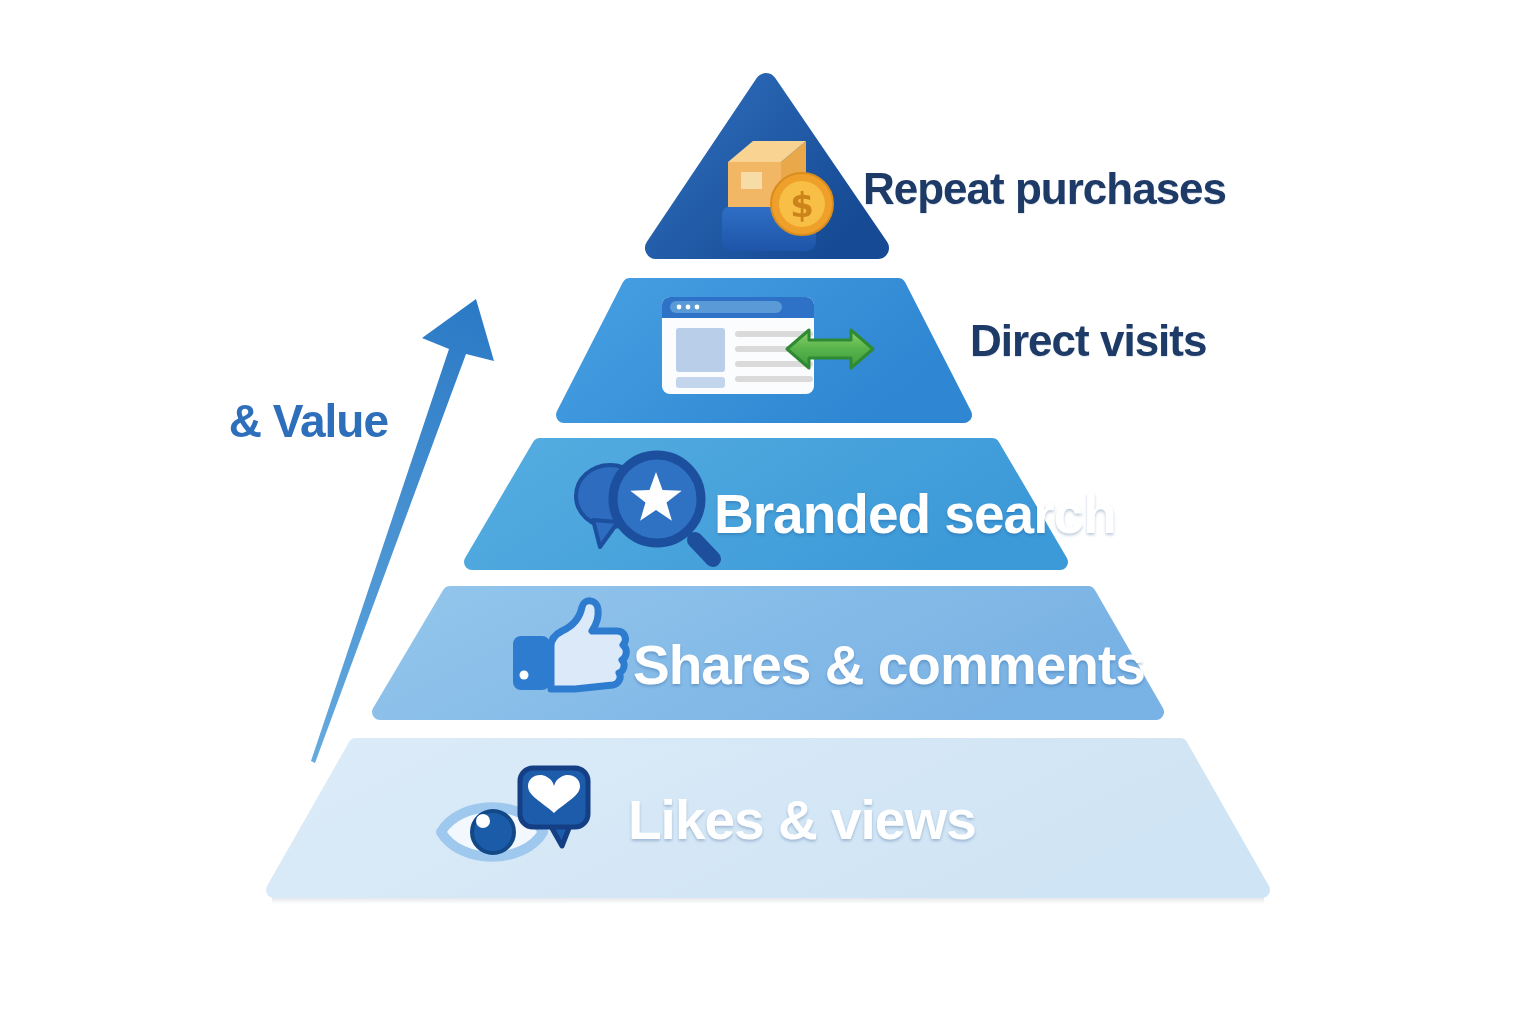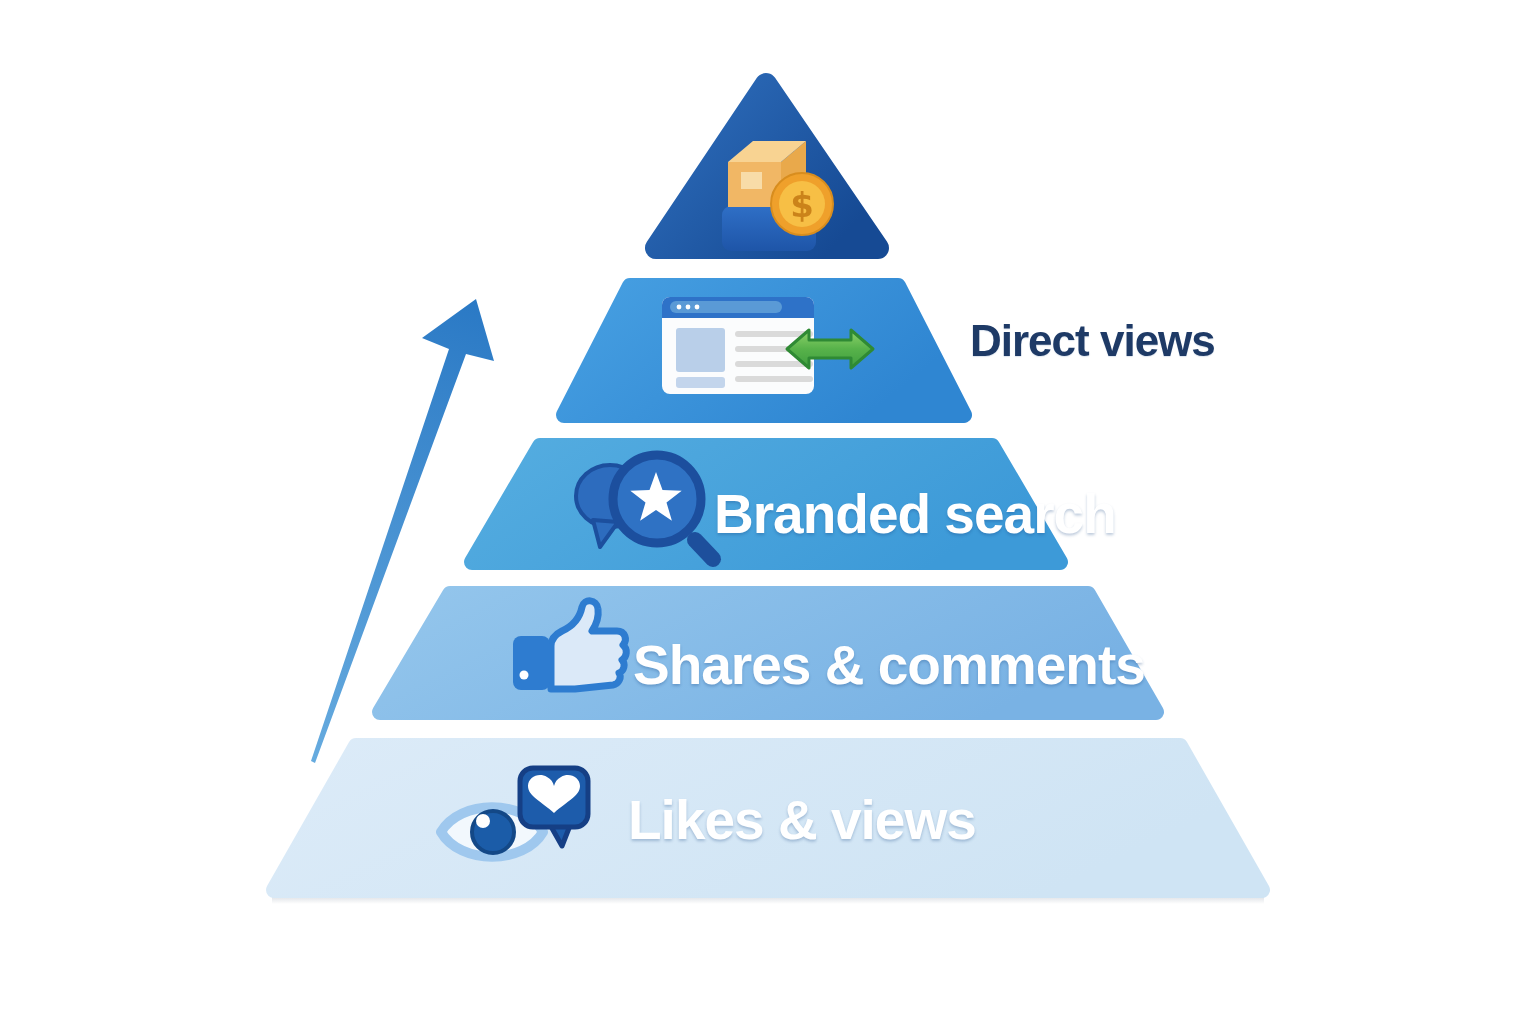--- a/index.html
+++ b/index.html
@@ -145,20 +145,22 @@
       <path d="M441,832 C460,799 524,799 543,832 C524,865 460,865 441,832 Z" fill="#f2f8fd" stroke="#9fc8ee" stroke-width="10" stroke-linejoin="round"></path>
       <circle cx="493" cy="832" r="21" fill="#1b5ca8" stroke="#134887" stroke-width="4"></circle>
       <circle cx="483" cy="821" r="7" fill="#ffffff"></circle>
       <polygon points="549,823 562,846 571,823" fill="#1d5cab" stroke="#153f85" stroke-width="5" stroke-linejoin="round"></polygon>
       <rect x="520" y="768" width="68" height="59" rx="13" fill="#1d5cab" stroke="#153f85" stroke-width="5"></rect>
       <path fill="#ffffff" d="M554,813 C541,801 528,796 528,786 C528,777 539,772 547,777 C551,779 553,782 554,786 C555,782 557,779 561,777 C569,772 580,777 580,786 C580,796 567,801 554,813 Z"></path>
     </g>
   </svg>
 
   <div class="axis-label">
+    <div class="axis-line2">&amp; Value</div>
   </div>
 
-  <div class="lbl lbl-outside" style="left:970px;top:316px;">Direct views</div>
+  <div class="lbl lbl-outside" style="left:863px;top:164px;">Repeat purchases</div>
+  <div class="lbl lbl-outside" style="left:970px;top:316px;">Direct visits</div>
   <div class="lbl lbl-inside" style="left:714px;top:482px;">Branded search</div>
   <div class="lbl lbl-inside" style="left:633px;top:633px;">Shares &amp; comments</div>
   <div class="lbl lbl-inside" style="left:628px;top:788px;">Likes &amp; views</div>
 
 </div>
 
 </body></html>

